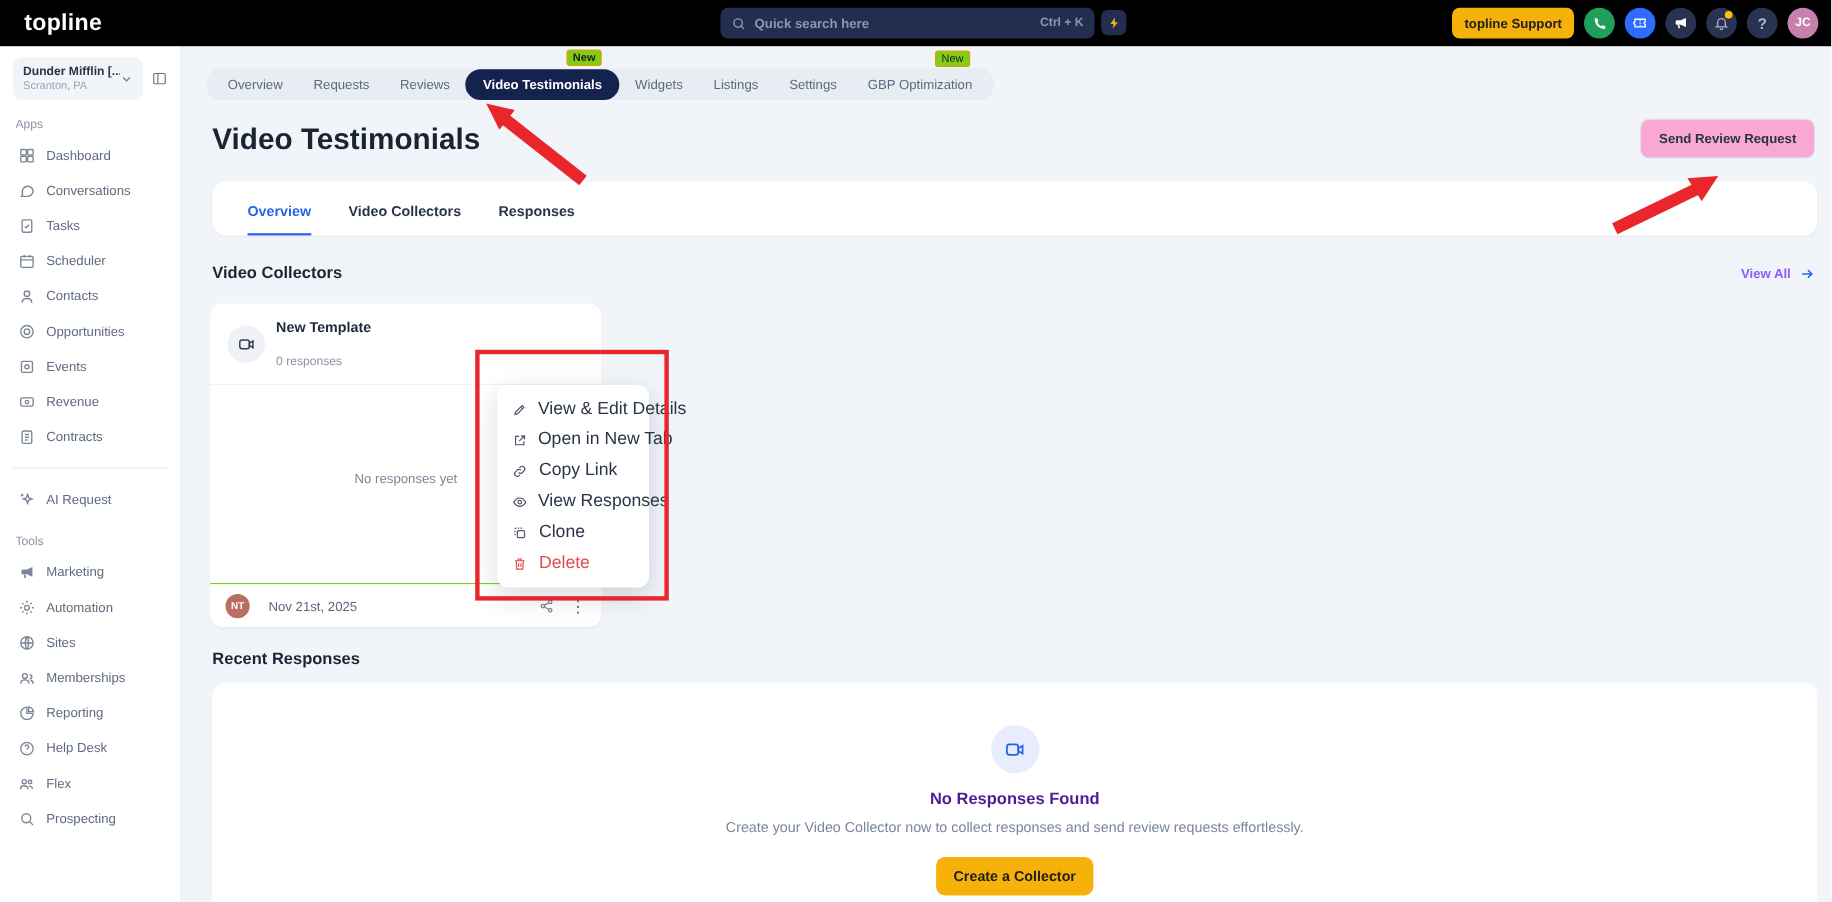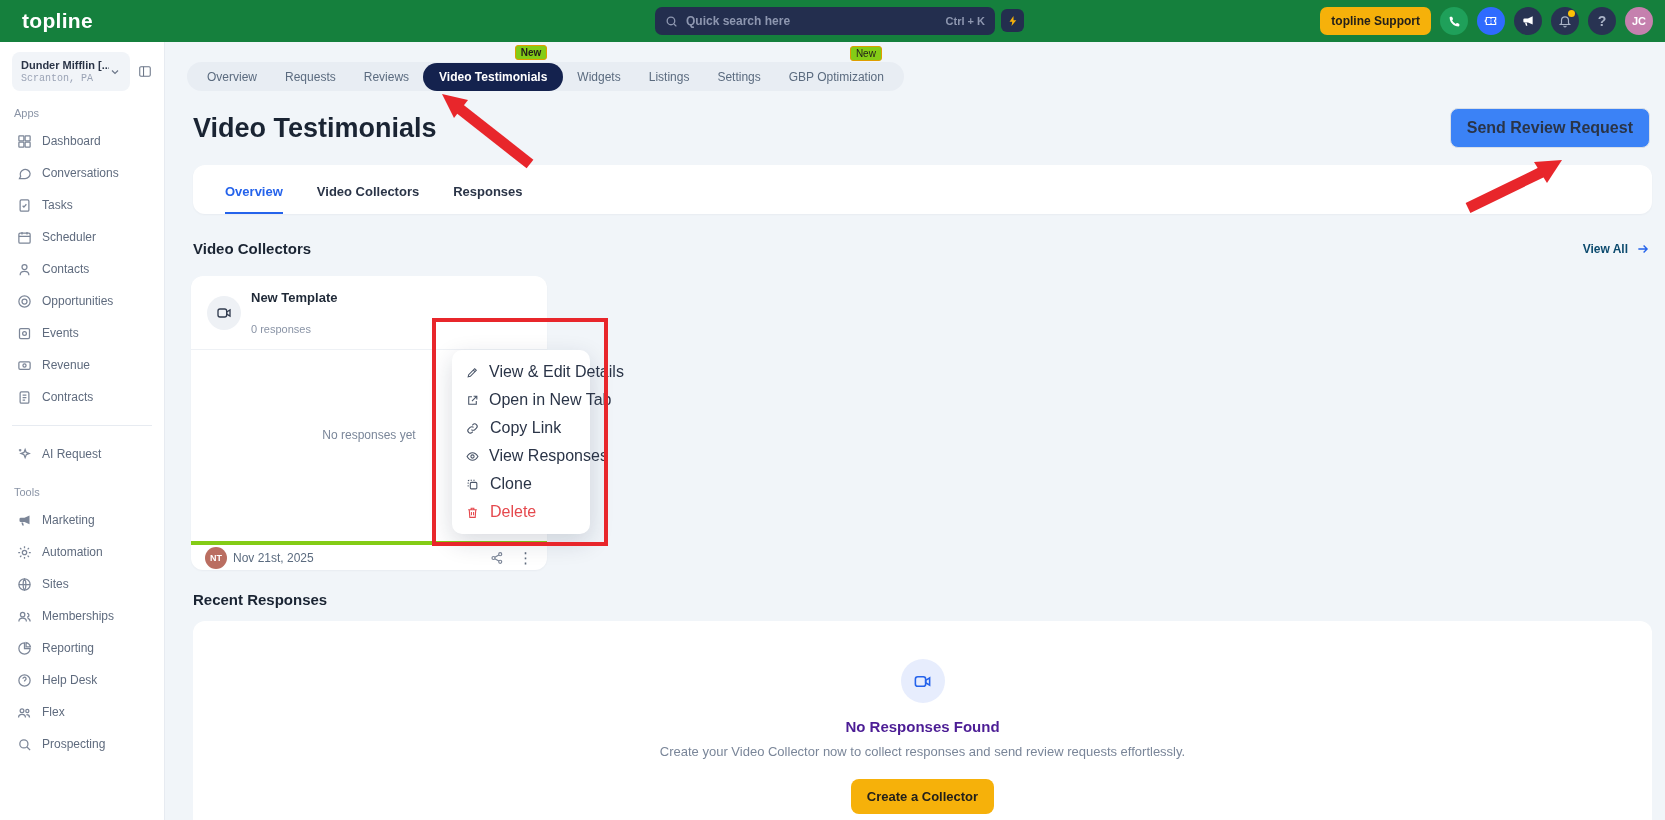--- a/index.html
+++ b/index.html
@@ -1,20 +1,20 @@
 <!DOCTYPE html>
 <html><head>
 <meta charset="utf-8">
 <style>
   * { margin:0; padding:0; box-sizing:border-box; }
   html,body { font-family:"Liberation Sans", sans-serif; }
   .app { position:relative; width:1665px; height:820px; background:#F1F5F9; overflow:hidden; }
 
   
-  .topbar { position:absolute; left:0; top:0; width:1665px; height:42px; background:#15803d; display:flex; align-items:center; z-index:5; }
+  .topbar { position:absolute; left:0; top:0; width:1665px; height:42px; background:#000000; display:flex; align-items:center; z-index:5; }
   .logo { color:#fff; font-size:21px; font-weight:bold; letter-spacing:.3px; margin-left:22px; }
   .searchwrap { position:absolute; left:655px; top:7px; width:340px; height:28px; background:#232E4E; border-radius:7px; display:flex; align-items:center; padding:0 10px; }
   .searchwrap svg { flex:0 0 auto; }
   .search-input { flex:1; background:transparent; border:0; outline:none; color:#C7CEDD; font-size:12px; font-weight:bold; margin-left:8px; font-family:"Liberation Sans",sans-serif; }
   .search-input::placeholder { color:#8E97B0; }
   .shortcut { color:#8E97B0; font-size:11px; font-weight:bold; }
   .boltbtn { position:absolute; left:1001px; top:9px; width:23px; height:23px; background:#232E4E; border-radius:6px; display:flex; align-items:center; justify-content:center; }
   .tb-right { position:absolute; right:12px; top:0; height:42px; display:flex; align-items:center; gap:9px; }
   .supportbtn { background:#F6B10A; color:#23201A; border:0; font-weight:bold; font-size:12px; padding:7px 11px; border-radius:7px; cursor:pointer; font-family:"Liberation Sans",sans-serif; }
   .cicon { width:28px; height:28px; border-radius:50%; display:flex; align-items:center; justify-content:center; position:relative; }
@@ -22,53 +22,53 @@
   .c-avatar { background:#C580AE; color:#fff; font-size:11px; font-weight:bold; }
   .c-q { color:#ABB4C8; font-size:14px; font-weight:bold; }
   .belldot { position:absolute; top:3px; right:4px; width:7px; height:7px; background:#FFC107; border-radius:50%; }
 
   
   .sidebar { position:absolute; left:0; top:42px; width:165px; height:778px; background:#fff; border-right:1px solid #E7EBF1; padding:10px 12px; overflow:hidden; }
   .orgrow { display:flex; align-items:center; gap:8px; }
   .orgcard { background:#F1F4F8; border-radius:8px; padding:7px 9px; width:118px; display:flex; align-items:center; cursor:pointer; }
   .orgtxt { flex:1; min-width:0; }
   .orgname { font-size:11px; font-weight:bold; color:#2A3447; white-space:nowrap; overflow:hidden; }
-  .orgloc { font-size:10px; color:#9AA3B5; margin-top:2px;font-family:Liberation Mono, monospace; }
+  .orgloc { font-size:10px; color:#9AA3B5; margin-top:2px; }
   .seclabel { font-size:11px; color:#8A94A6; margin:16px 0 6px 2px; }
   .side-item { display:flex; align-items:center; gap:10px; padding:8px 4px; cursor:pointer; border-radius:6px; }
   .si-icon { width:16px; height:16px; color:#7C8698; display:flex; align-items:center; justify-content:center; }
   .si-label { font-size:12px; color:#5F6B7E; }
   .sdivider { border-top:1px solid #E7EBF1; margin:12px 0; }
 
   
   .main { position:absolute; left:165px; top:42px; width:1500px; height:778px; }
   .navrow { position:absolute; left:22px; top:20px; background:#E8EDF3; border-radius:15px; height:29px; display:inline-flex; align-items:center; padding:0 6px; }
   .tab { position:relative; font-size:12px; color:#5B6B7F; padding:6px 14px; border-radius:14px; cursor:pointer; white-space:nowrap; }
   .tab.active { background:#14224E; color:#fff; font-weight:bold; padding:7px 16px; }
   .newbadge { position:absolute; top:-18px; right:16px; background:#84cc16; border:1px solid #DF9E00; color:#23201A; font-size:10px; padding:1px 5px; border-radius:3px; }
   .titlerow { position:absolute; left:28px; right:15px; top:66px; display:flex; align-items:center; justify-content:space-between; }
   .pagetitle { font-size:27px; font-weight:bold; color:#1A2433; }
   .hbtns { display:flex; gap:10px; }
-  .btn-outline { background:#3b82f6; border:1px solid #D9DFE8; color:#2A3447; font-size:16px; font-weight:bold; padding:10px 16px; border-radius:8px; cursor:pointer; font-family:"Liberation Sans",sans-serif; }
+  .btn-outline { background:#f9a8d4; border:1px solid #D9DFE8; color:#2A3447; font-size:12px; font-weight:bold; padding:10px 16px; border-radius:8px; cursor:pointer; font-family:"Liberation Sans",sans-serif; }
   .btn-yellow { background:#F6B10A; border:0; color:#23201A; font-size:13px; font-weight:bold; padding:10px 16px; border-radius:8px; cursor:pointer; display:flex; align-items:center; gap:8px; font-family:"Liberation Sans",sans-serif; }
   .subtabs { position:absolute; left:28px; top:123px; width:1459px; height:49px; background:#fff; border-radius:12px; display:flex; align-items:flex-end; gap:34px; padding:0 32px; box-shadow:0 1px 2px rgba(20,30,60,.04); }
   .subtab { font-size:13px; font-weight:bold; color:#2A3447; padding-bottom:13px; cursor:pointer; border-bottom:2px solid transparent; }
   .subtab.active { color:#2563EB; border-bottom-color:#2563EB; }
   .sectionrow { position:absolute; left:28px; right:15px; display:flex; align-items:center; justify-content:space-between; }
   .sectitle { font-size:15px; font-weight:bold; color:#1A2433; }
-  .viewall { display:flex; align-items:flex-start; gap:8px; color:#0c4a6e; font-size:12px; font-weight:bold; cursor:pointer; }
+  .viewall { display:flex; align-items:flex-start; gap:8px; color:#8b5cf6; font-size:12px; font-weight:bold; cursor:pointer; }
 
   
   .vcard { position:absolute; left:26px; top:234px; width:356px; height:294px; background:#fff; border-radius:12px; box-shadow:0 1px 2px rgba(20,30,60,.04); }
   .vhead { display:flex; align-items:center; gap:10px; padding:14px 16px; border-bottom:1px solid #EEF1F5; }
   .vico { width:34px; height:34px; border-radius:50%; background:#EEF1F5; display:flex; align-items:center; justify-content:center; color:#323C4F; }
   .vname { font-size:13px; font-weight:bold; color:#1F2937; }
   .vcount { font-size:11px; color:#8A94A6; margin-top:18px; }
   .vempty { position:absolute; left:0; right:0; top:152px; text-align:center; font-size:12px; color:#7A8699; }
-  .vfoot { position:absolute; left:0; right:0; bottom:0; height:29px; border-top:4px solid #84cc16; display:flex; align-items:center; padding:0 14px; gap:6px; }
+  .vfoot { position:absolute; left:0; right:0; bottom:0; height:40px; border-top:1px solid #84cc16; display:flex; align-items:center; padding:0 14px; gap:17px; }
   .vavatar { width:22px; height:22px; border-radius:50%; background:#BA6E61; color:#fff; font-size:9px; font-weight:bold; display:flex; align-items:center; justify-content:center; }
   .vdate { font-size:12px; color:#5B6B7F; flex:1; }
   .vfi { color:#7C8698; display:flex; align-items:center; gap:14px; }
   .kebab { font-size:15px; color:#5F6B7E; cursor:pointer; letter-spacing:0; }
 
   
   .ctxmenu { position:absolute; left:452px; top:350px; width:138px; background:#fff; border-radius:10px; box-shadow:0 8px 24px rgba(20,30,60,.16); padding:8px 0; z-index:8; }
   .mi { display:flex; align-items:center; gap:10px; padding:0 14px; height:28px; font-size:16px; color:#2A3447; cursor:pointer; white-space:nowrap; }
   .mi .mico { width:14px; height:14px; color:#4A5568; display:flex; align-items:center; }
   .mi.danger, .mi.danger .mico { color:#E5484D; }

